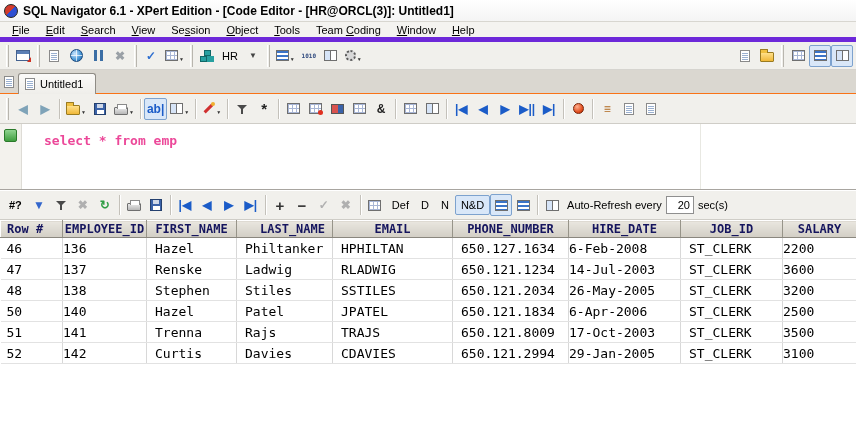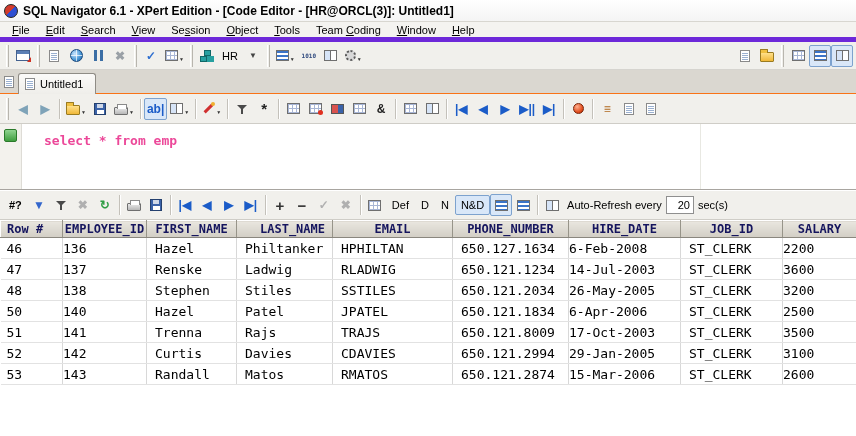--- a/index.html
+++ b/index.html
@@ -438,27 +438,16 @@
             <td class="al-left">52</td>
             <td class="al-right">142</td>
             <td class="al-left">Curtis</td>
             <td class="al-left">Davies</td>
             <td class="al-left">CDAVIES</td>
             <td class="al-left">650.121.2994</td>
             <td class="al-right">29-Jan-2005</td>
             <td class="al-left">ST_CLERK</td>
             <td class="al-right">3100</td>
           </tr>
-          <tr>
-            <td class="al-left">53</td>
-            <td class="al-right">143</td>
-            <td class="al-left">Randall</td>
-            <td class="al-left">Matos</td>
-            <td class="al-left">RMATOS</td>
-            <td class="al-left">650.121.2874</td>
-            <td class="al-right">15-Mar-2006</td>
-            <td class="al-left">ST_CLERK</td>
-            <td class="al-right">2600</td>
-          </tr>
         </tbody>
       </table>
   </div>
 </div>
 
 </body></html>

